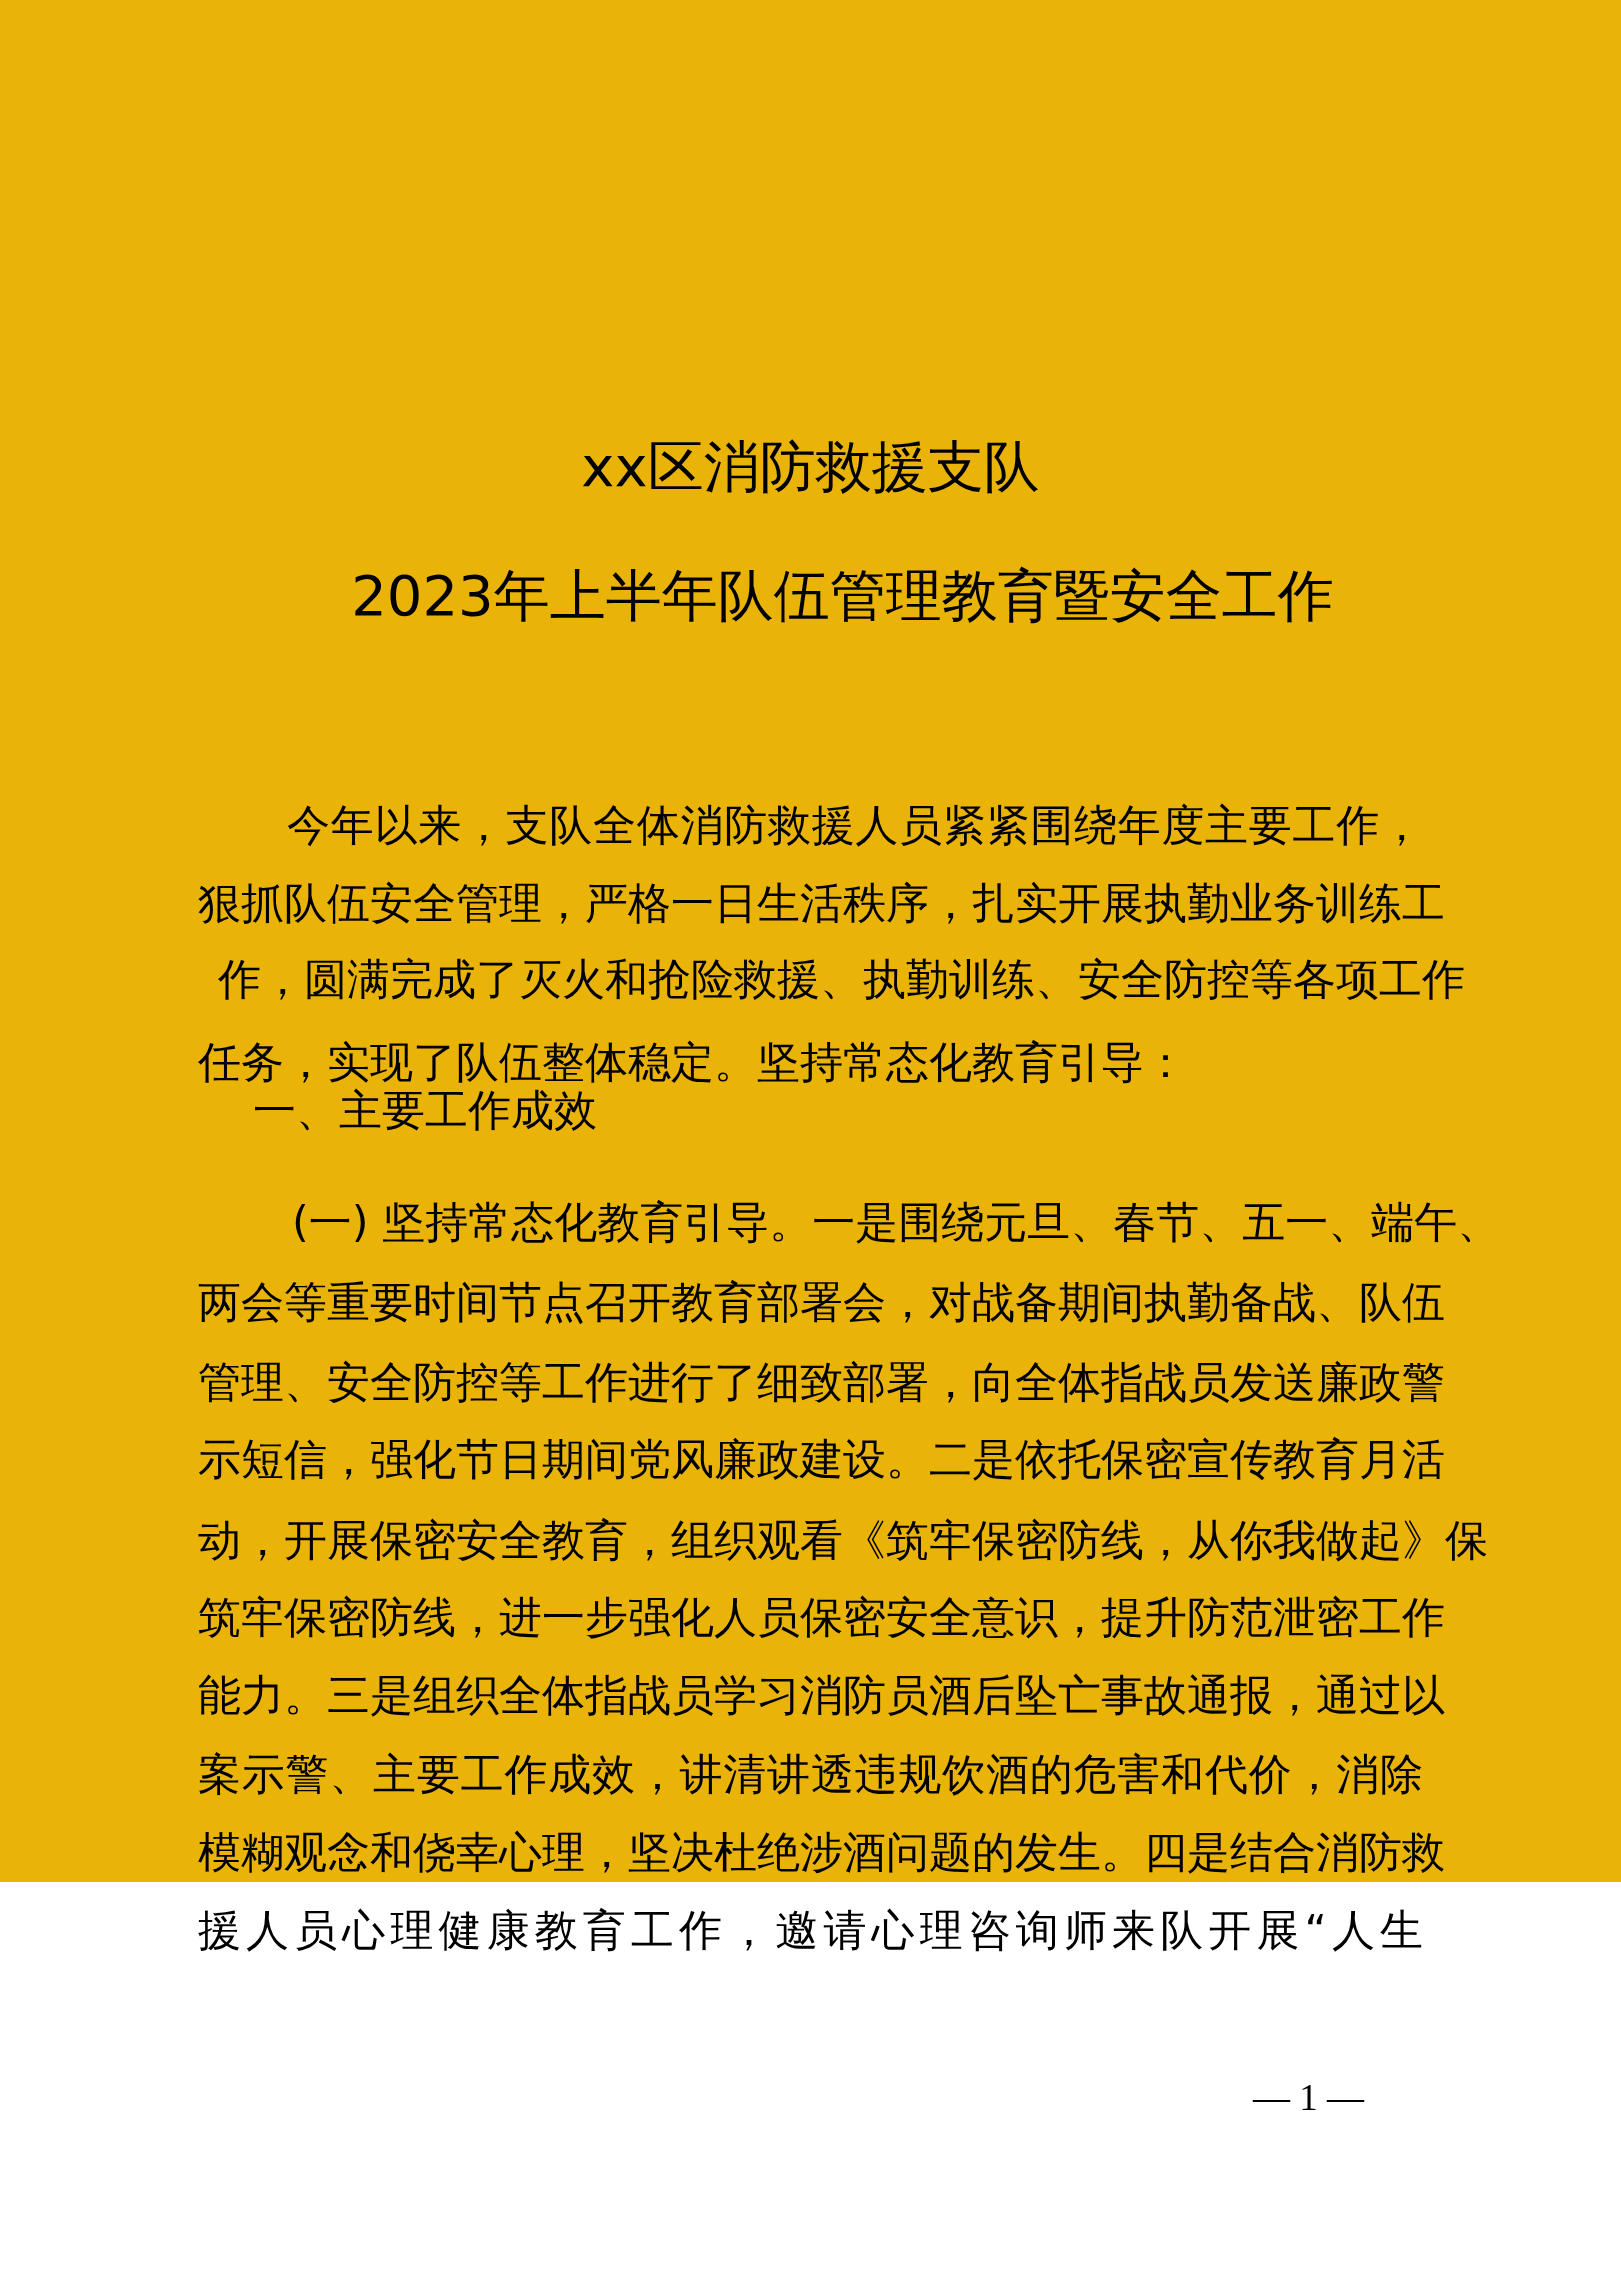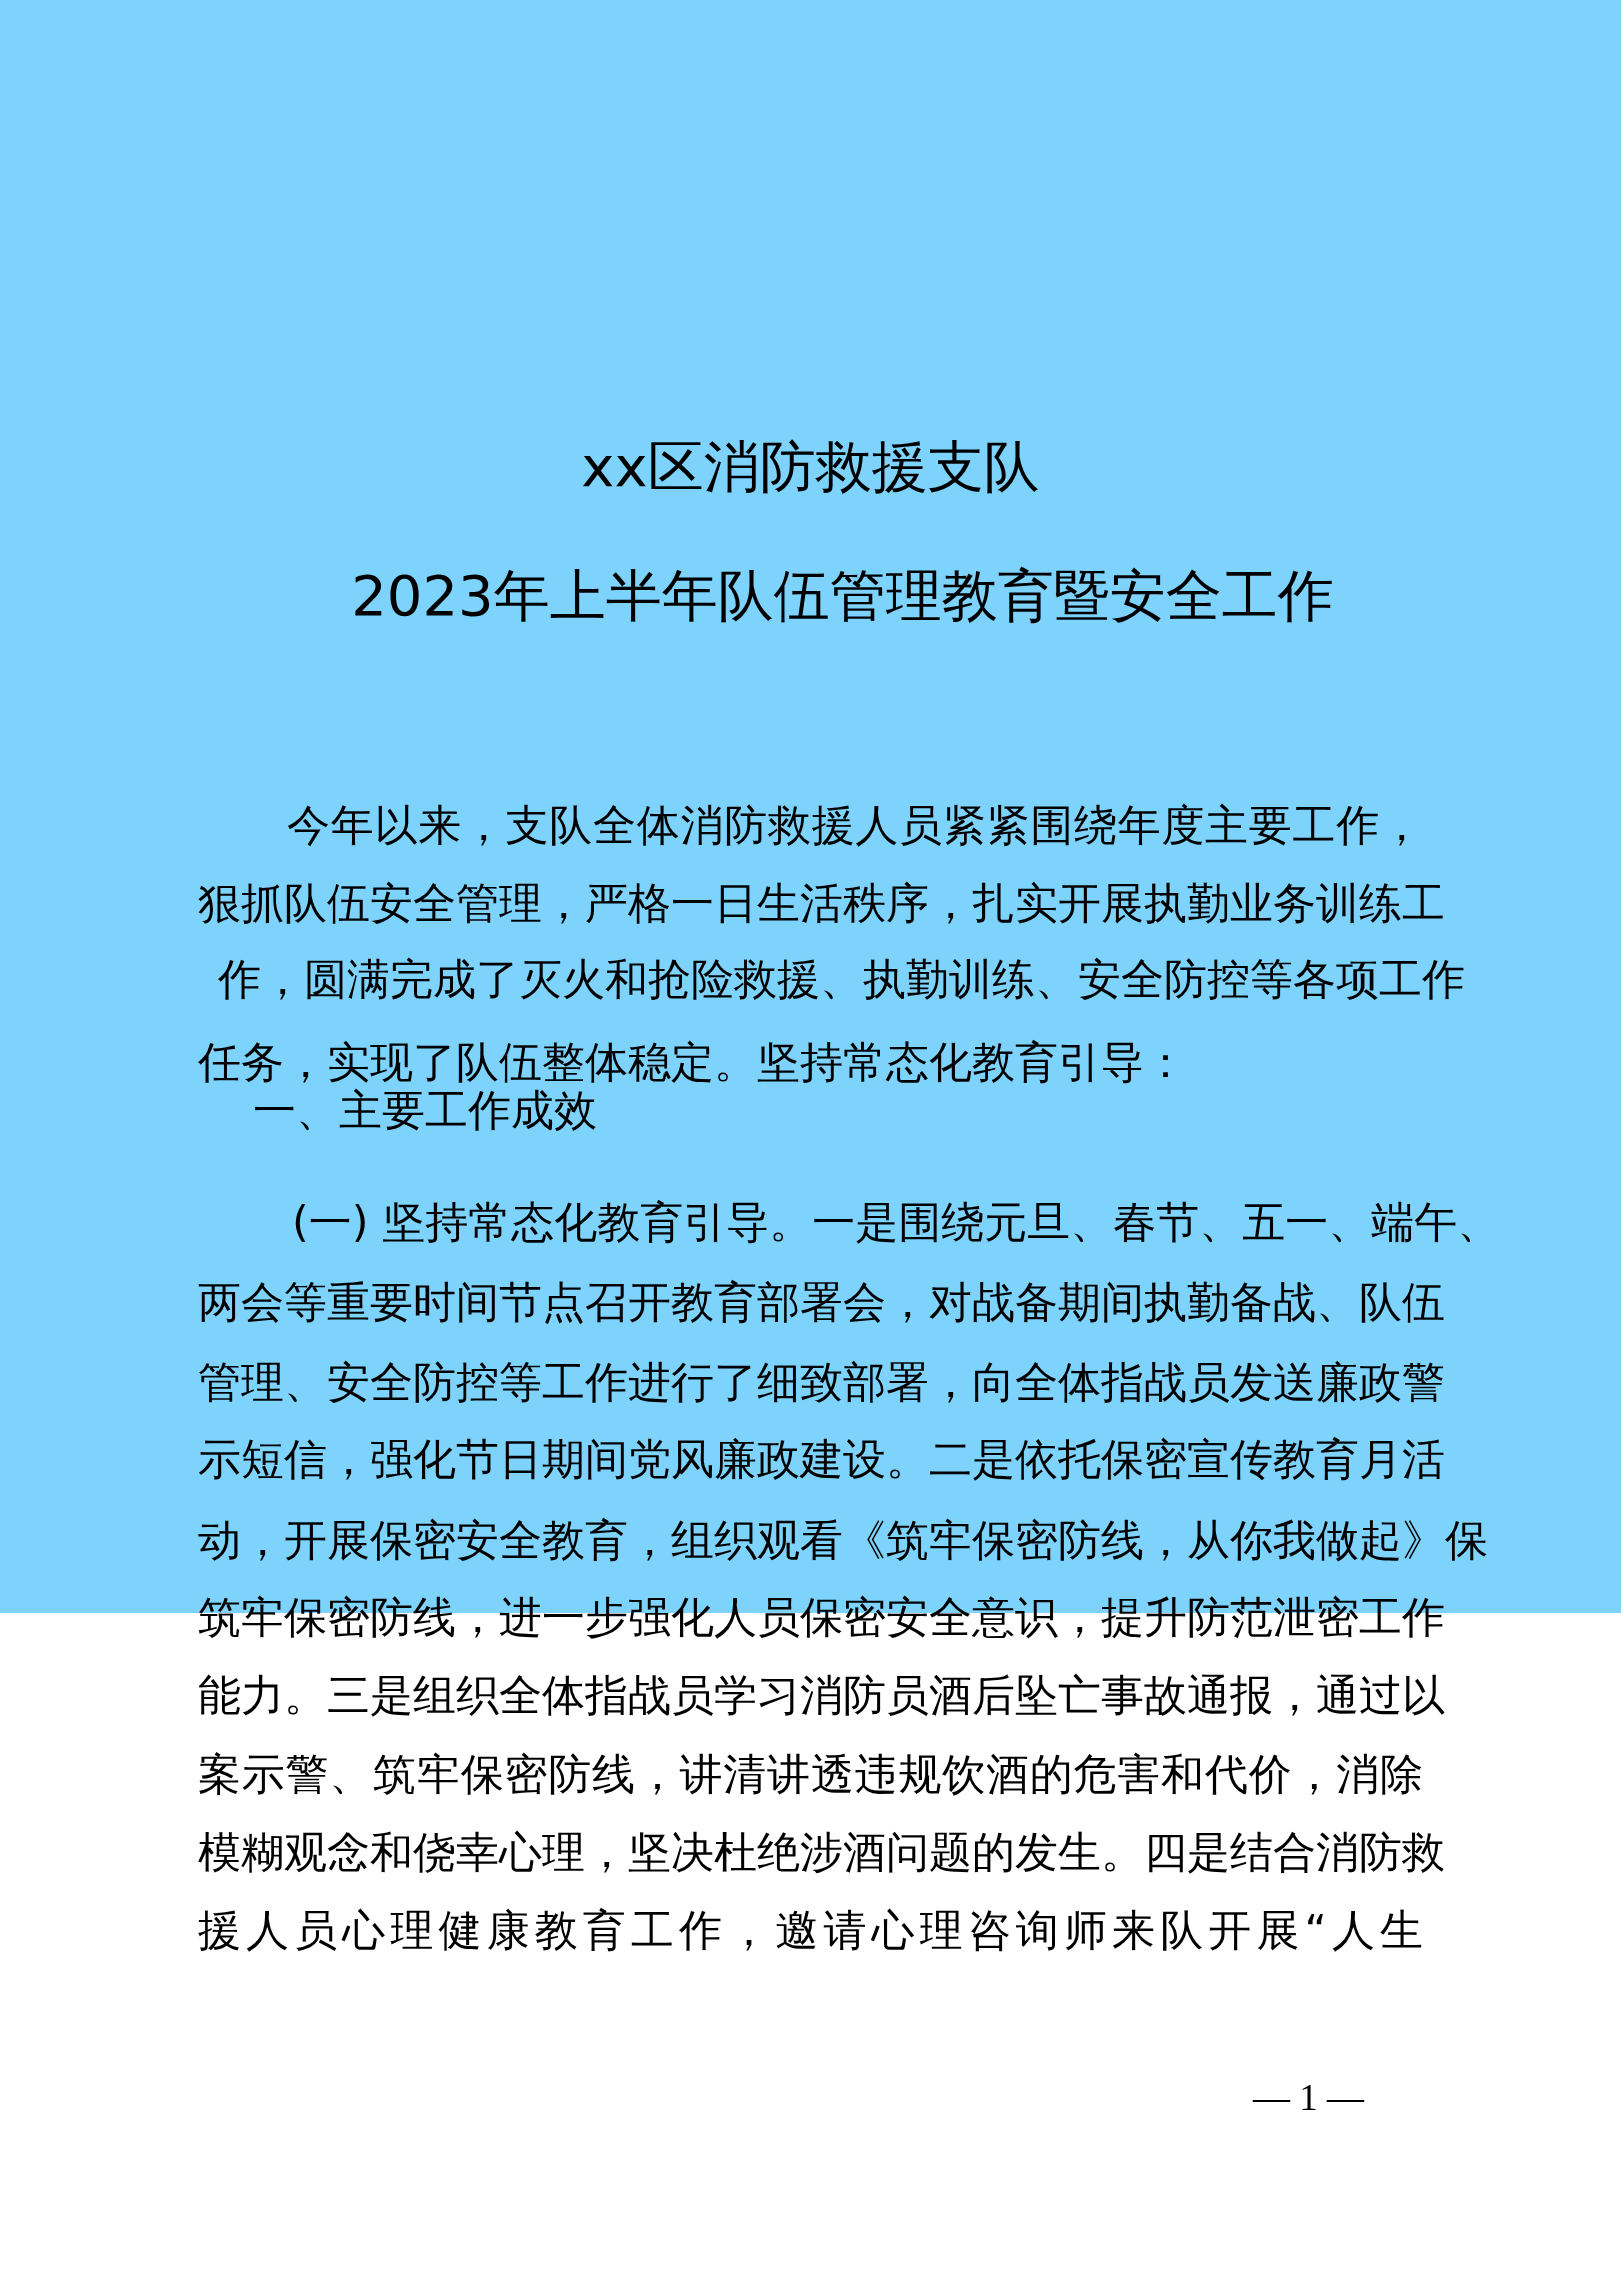--- a/index.html
+++ b/index.html
@@ -1,18 +1,18 @@
 <!DOCTYPE html>
 <html><head>
 <meta charset="utf-8">
 <style>
   html, body { margin:0; padding:0; background:#ffffff; }
   body { width:1621px; height:2293px; position:relative; overflow:hidden;
          font-family:"DejaVu Sans", sans-serif; color:#000000; }
-  .page { position:absolute; left:0; top:0; width:1621px; height:1613px; background:#7dd3fc; }
+  .page { position:absolute; left:0; top:0; width:1621px; height:1882px; background:#eab308; }
   .title { position:absolute; left:0; width:1621px; text-align:center;
            font-size:56px; line-height:69px; height:69px; white-space:nowrap; }
   .line { position:absolute; left:198px; width:1225px; height:59px;
           font-size:43px; line-height:59px; white-space:nowrap;
           text-align:justify; text-align-last:justify; }
   .line.last { text-align-last:left; }
   .line.indent1 { left:287px; width:1136px; }
   .line.indent2 { left:292px; width:1131px; }
   .heading { position:absolute; left:253px; height:59px; font-size:43px; line-height:59px; white-space:nowrap; }
   .pagenum { position:absolute; left:1237px; top:2076px; width:143px; height:43px;
@@ -37,21 +37,21 @@
   <div class="heading" style="top:1081px;">一、主要工作成效</div>
 
   <div>
     <div class="line indent2" style="top:1193px;">(一) 坚持常态化教育引导。一是围绕元旦、春节、五一、端午、</div>
     <div class="line" style="top:1273px;">两会等重要时间节点召开教育部署会，对战备期间执勤备战、队伍</div>
     <div class="line" style="top:1353px;">管理、安全防控等工作进行了细致部署，向全体指战员发送廉政警</div>
     <div class="line" style="top:1430px;">示短信，强化节日期间党风廉政建设。二是依托保密宣传教育月活</div>
     <div class="line" style="top:1511px;">动，开展保密安全教育，组织观看《筑牢保密防线，从你我做起》保</div>
     <div class="line" style="top:1588px;">筑牢保密防线，进一步强化人员保密安全意识，提升防范泄密工作</div>
     <div class="line" style="top:1666px;">能力。三是组织全体指战员学习消防员酒后坠亡事故通报，通过以</div>
-    <div class="line" style="top:1745px;">案示警、筑牢保密防线，讲清讲透违规饮酒的危害和代价，消除</div>
+    <div class="line" style="top:1745px;">案示警、主要工作成效，讲清讲透违规饮酒的危害和代价，消除</div>
     <div class="line" style="top:1823px;">模糊观念和侥幸心理，坚决杜绝涉酒问题的发生。四是结合消防救</div>
     <div class="line" style="top:1901px;">援人员心理健康教育工作，邀请心理咨询师来队开展“人生</div>
   </div>
 
   <div class="pagenum">— 1 —</div>
 
 </div>
 
 
 </body></html>

